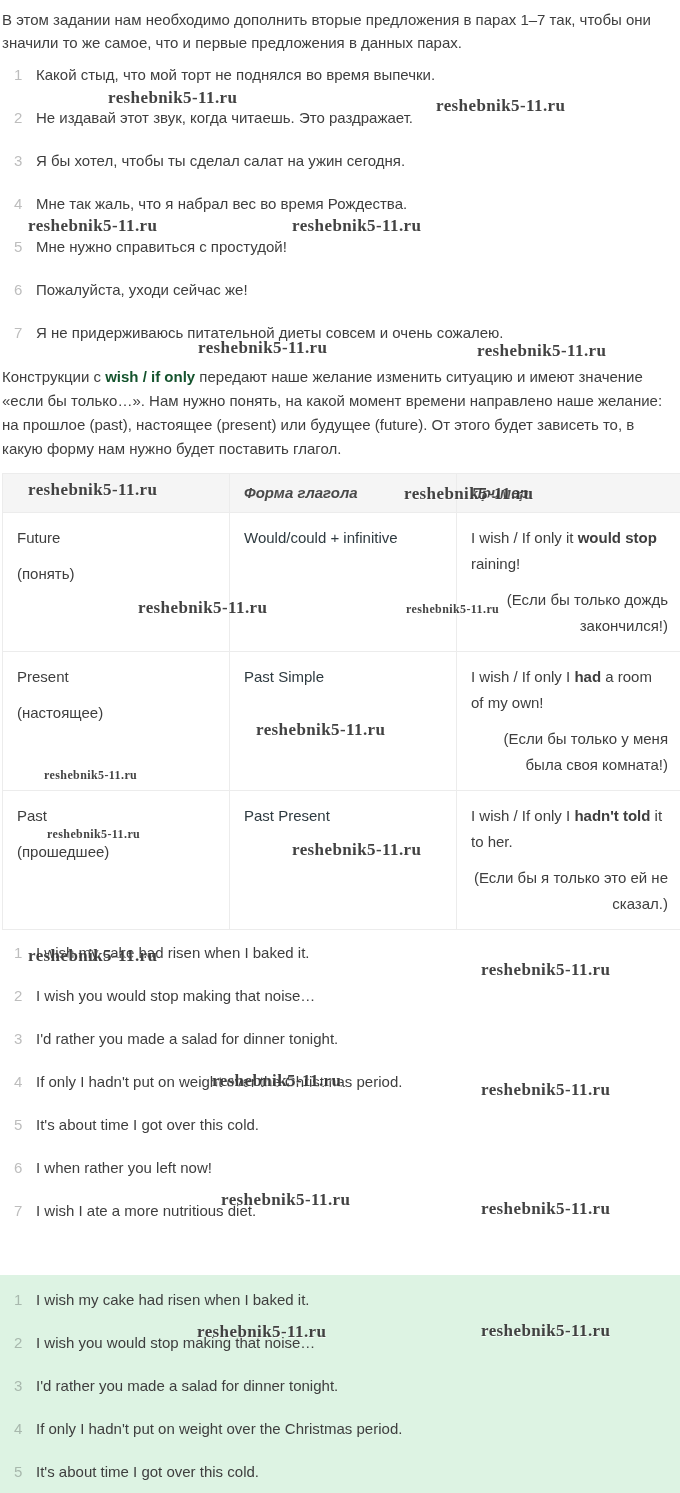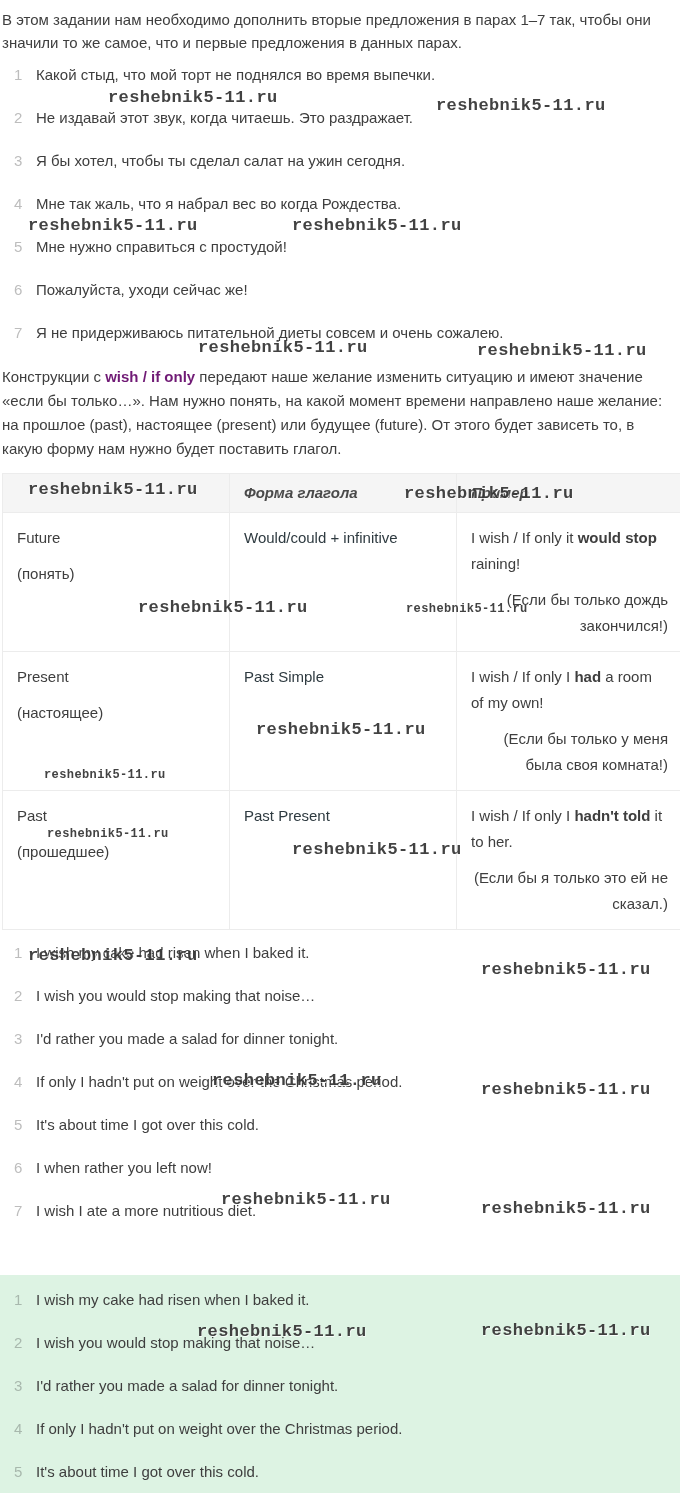--- a/index.html
+++ b/index.html
@@ -21,21 +21,21 @@
   .content{padding:8px 6px 24px 2px;}
 
   .intro{line-height:23px;margin:0 0 10px 0;}
 
   .list{margin:0 0 4px 0;}
   .list-item{display:flex;align-items:flex-start;line-height:22px;margin-bottom:21px;}
   .list-item .num{flex:0 0 22px;margin-left:12px;color:var(--num);}
   .list-item .txt{flex:1;}
 
   .explanation{line-height:24px;margin:2px 0 12px 0;}
-  .explanation b{color:#701a75;}
+  .explanation b{color:#14532d;}
 
   table.grammar{width:100%;border-collapse:collapse;margin:2px 0 12px 0;table-layout:fixed;}
   table.grammar th,table.grammar td{
     border:1px solid var(--border);
     vertical-align:top;
     padding:12px 14px;
     line-height:26px;
     text-align:left;
   }
   table.grammar th{
@@ -57,21 +57,21 @@
   .highlight-block{
     background:var(--highlight-bg);
     padding:14px 6px 2px 0;
     margin-top:8px;
   }
   .highlight-block .list-item .num{color:#a8b8ad;}
 
   
   .wm{
     position:absolute;
-    font-family:Liberation Mono, monospace;
+    font-family:Liberation Serif, serif;
     font-weight:bold;
     color:#383838;
     letter-spacing:0.4px;
     white-space:nowrap;
     pointer-events:none;
     text-shadow:0.6px 0.6px 0 rgba(255,255,255,0.85);
     opacity:0.95;
     z-index:5;
   }
   .wm.lg{font-size:17px;}
@@ -94,21 +94,21 @@
       <div class="list-item">
         <span class="num">2</span>
         <span class="txt">Не издавай этот звук, когда читаешь. Это раздражает.</span>
       </div>
       <div class="list-item">
         <span class="num">3</span>
         <span class="txt">Я бы хотел, чтобы ты сделал салат на ужин сегодня.</span>
       </div>
       <div class="list-item">
         <span class="num">4</span>
-        <span class="txt">Мне так жаль, что я набрал вес во когда Рождества.</span>
+        <span class="txt">Мне так жаль, что я набрал вес во время Рождества.</span>
       </div>
       <div class="list-item">
         <span class="num">5</span>
         <span class="txt">Мне нужно справиться с простудой!</span>
       </div>
       <div class="list-item">
         <span class="num">6</span>
         <span class="txt">Пожалуйста, уходи сейчас же!</span>
       </div>
       <div class="list-item">

